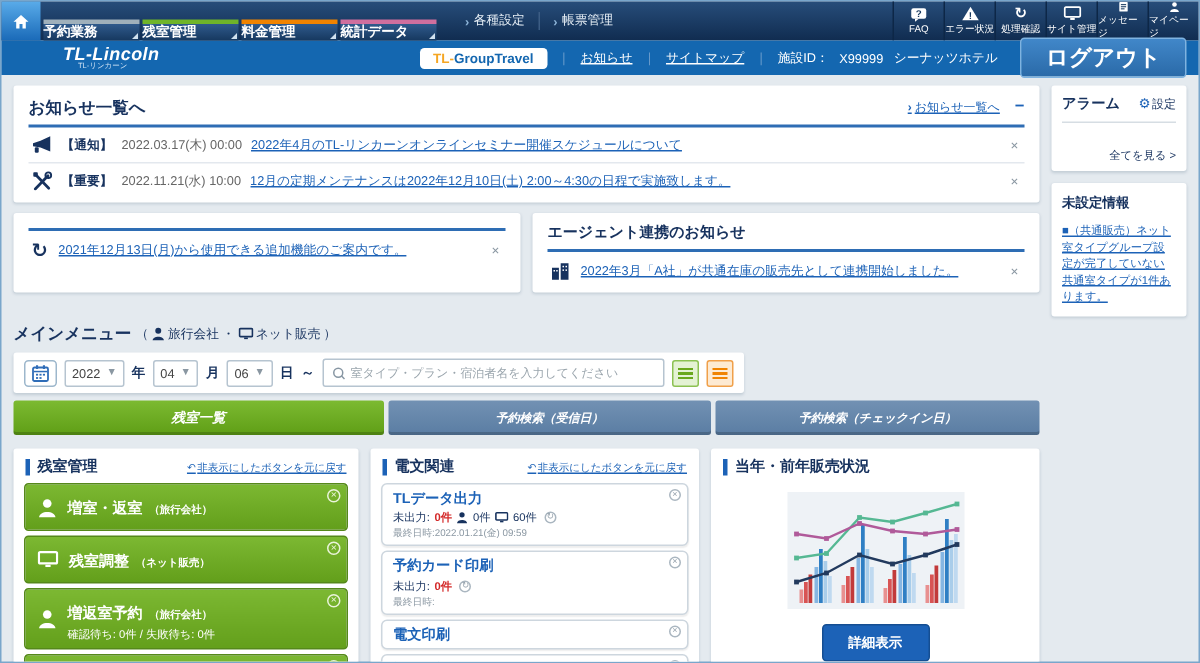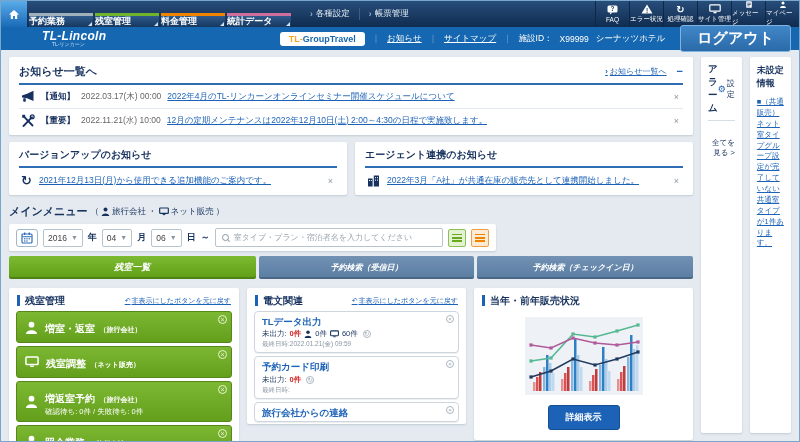--- a/index.html
+++ b/index.html
@@ -30,21 +30,21 @@
   .gt-btn { background:#fff; border-radius:3px; padding:2px 9px; font-weight:bold; font-size:9px; cursor:pointer; }
   .gt-prefix { color:#f5a623; } .gt-name { color:#1467b0; }
   .b-sep { color:#7fa9d2; }
   .b-link { color:#fff; text-decoration:underline; cursor:pointer; }
   .fac { color:#fff; }
   .logout-btn { background:linear-gradient(#4187c9,#2a6aa8); border:1px solid #7fb3e0; border-radius:3px; padding:3px 16px; font-size:15px; font-weight:bold; color:#fff; cursor:pointer; margin-left:8px; }
 
   
   .content { flex:1; display:flex; gap:8px; padding:7px 8px 8px; overflow:hidden; }
   .left-col { flex:1; min-width:0; }
-  .right-col { width:90px; flex:none; display:flex; flex-direction:row; gap:8px; }
+  .right-col { width:90px; flex:none; display:flex; flex-direction:column; gap:8px; }
   .panel { background:#fff; border-radius:2px; box-shadow:0 1px 2px rgba(40,70,100,.18); }
 
   .p-head { display:flex; align-items:center; }
   .p-title { color:var(--navy); font-weight:bold; font-size:11px; }
   .head-link { margin-left:auto; color:var(--blue); font-size:8px; text-decoration:underline; cursor:pointer; }
   .head-link .chev { text-decoration:none; margin-right:2px; font-weight:bold; }
   .collapse { color:var(--blue); font-weight:bold; font-size:11px; margin-left:10px; cursor:pointer; line-height:1; }
   .blue-rule { border-top:2px solid #2e6db4; margin-top:4px; }
 
   
@@ -57,21 +57,21 @@
   .n-close { margin-left:auto; color:#8a97a2; font-size:9px; cursor:pointer; padding:0 2px; }
 
   
   .sub-row { display:flex; gap:8px; margin-top:7px; }
   .sub-panel { flex:1; padding:6px 10px 6px; min-width:0; }
   .sub-title { color:var(--navy); font-weight:bold; font-size:10px; }
   .sub-body { display:flex; align-items:center; gap:7px; padding:6px 2px 2px; font-size:8.5px; }
   .glyph-ico { color:var(--navy); font-size:13px; font-weight:bold; line-height:1; }
 
   
-  .mm { margin-top:9px; }
+  .mm { margin-top:20px; }
   .mm-title-row { display:flex; align-items:center; gap:3px; color:var(--navy); }
   .mm-title { font-weight:bold; font-size:11px; }
   .mm-sub { font-size:8.5px; display:flex; align-items:center; gap:2px; }
   .toolbar { background:#fff; border-radius:2px; box-shadow:0 1px 2px rgba(40,70,100,.18); display:inline-flex; align-items:center; gap:5px; padding:4px 7px; margin-top:5px; }
   .cal-btn { width:22px; height:18px; border:1px solid #9db7cc; border-radius:3px; background:#fff; display:flex; align-items:center; justify-content:center; cursor:pointer; }
   .sel { border:1px solid #b6c4d0; border-radius:2px; background:#fff; font-size:8.5px; color:#444; padding:3px 4px; display:flex; align-items:center; gap:4px; cursor:pointer; }
   .sel .dd { color:#8a97a2; font-size:7px; }
   .unit { color:var(--navy); font-weight:bold; font-size:9px; }
   .searchbox { width:228px; border:1px solid #b6c4d0; border-radius:2px; display:flex; align-items:center; gap:4px; padding:0 6px; height:19px; background:#fff; }
   .searchbox input { border:none; outline:none; flex:1; font-size:8px; font-family:inherit; color:#333; background:transparent; }
@@ -263,21 +263,20 @@
             </svg>
           <span class="n-tag">【重要】</span>
           <span class="n-date">2022.11.21(水) 10:00</span>
           <span class="n-link">12月の定期メンテナンスは2022年12月10日(土) 2:00～4:30の日程で実施致します。</span>
           <span class="n-close">×</span>
         </div>
       </div>
 
       <div class="sub-row">
         <div class="panel sub-panel">
-          <div class="sub-title">バージョンアップのお知らせ</div>
           <div class="blue-rule"></div>
           <div class="sub-body">
             <span class="glyph-ico">↻</span>
             <span class="n-link">2021年12月13日(月)から使用できる追加機能のご案内です。</span>
             <span class="n-close">×</span>
           </div>
         </div>
         <div class="panel sub-panel">
           <div class="sub-title">エージェント連携のお知らせ</div>
           <div class="blue-rule"></div>
@@ -325,21 +324,21 @@
                 <rect x="7.6" y="0.5" width="1.4" height="2.5" fill="#2f6db8"></rect>
                 <rect x="1.5" y="4.2" width="9" height="1" fill="#2f6db8"></rect>
                 <rect x="3" y="6.2" width="1.4" height="1.2" fill="#2f6db8"></rect>
                 <rect x="5.3" y="6.2" width="1.4" height="1.2" fill="#2f6db8"></rect>
                 <rect x="7.6" y="6.2" width="1.4" height="1.2" fill="#2f6db8"></rect>
                 <rect x="3" y="8.4" width="1.4" height="1.2" fill="#2f6db8"></rect>
                 <rect x="5.3" y="8.4" width="1.4" height="1.2" fill="#2f6db8"></rect>
               </svg>
           </span>
           <span class="sel">
-              <span>2016</span>
+              <span>2022</span>
               <span class="dd">▼</span>
             </span>
           <span class="unit">年</span>
           <span class="sel">
               <span>04</span>
               <span class="dd">▼</span>
             </span>
           <span class="unit">月</span>
           <span class="sel">
               <span>06</span>
@@ -438,20 +437,24 @@
               <span class="cclose">×</span>
             </div>
             <div class="card">
               <div class="card-title">予約カード印刷</div>
               <div class="c-counts">
                 <span>未出力:</span>
                 <span class="c-red">0件</span>
                 <span class="c-ref">↻</span>
               </div>
               <div class="c-last">最終日時:</div>
+              <span class="cclose">×</span>
+            </div>
+            <div class="card">
+              <div class="card-title">電文印刷</div>
               <span class="cclose">×</span>
             </div>
             <div class="card">
               <div class="card-title">旅行会社からの連絡</div>
 
               <span class="cclose">×</span>
             </div>
 
           </div>
 

